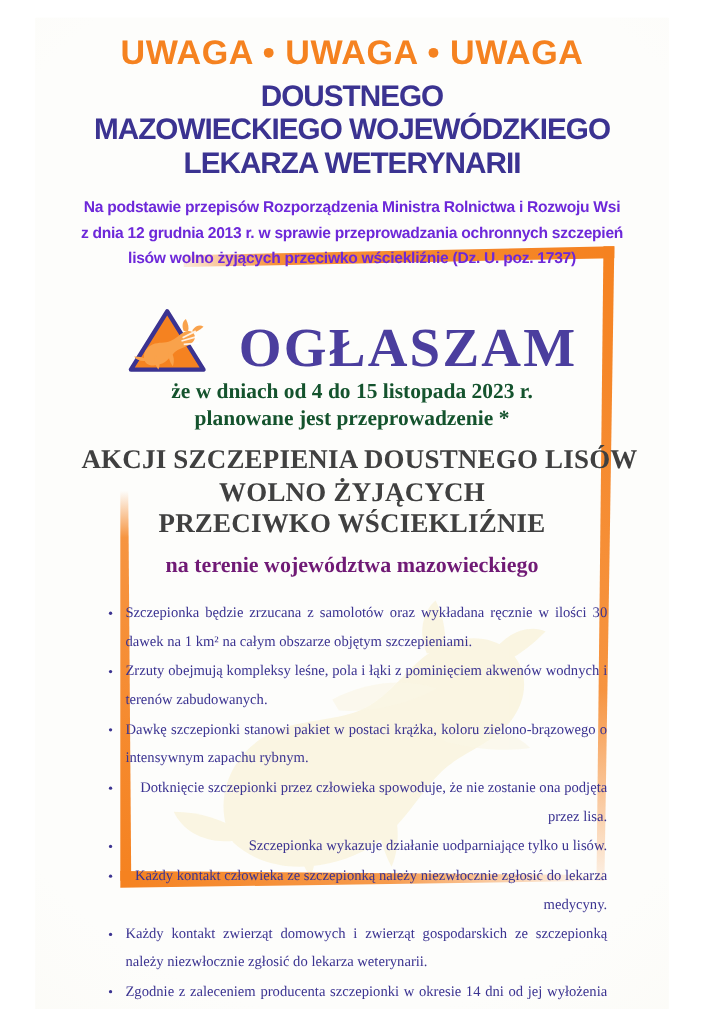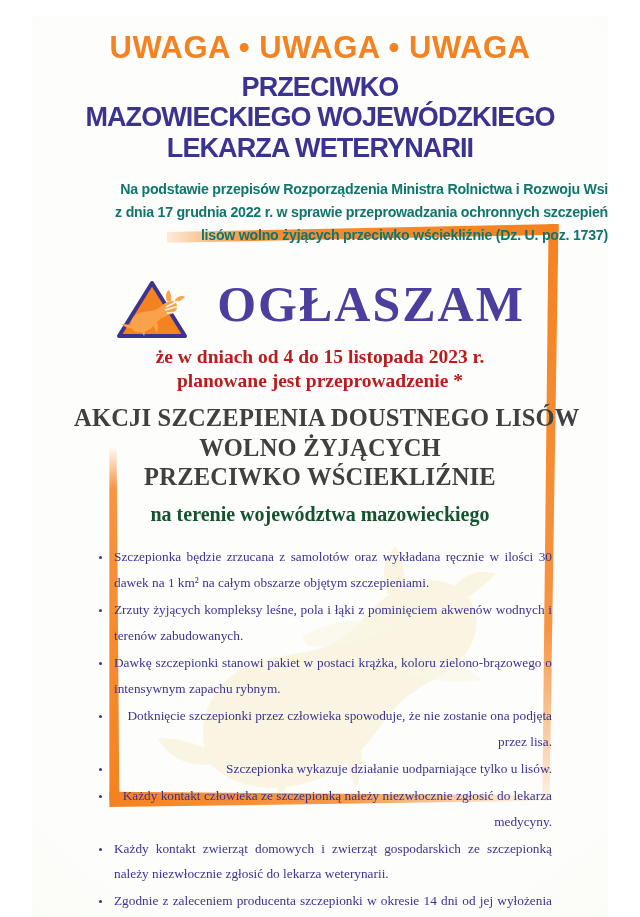--- a/index.html
+++ b/index.html
@@ -88,39 +88,39 @@
     font-size: 27px;
     letter-spacing: -0.9px;
     white-space: nowrap;
   }
 
   
   .legal {
     font-family: "Liberation Sans", "DejaVu Sans", sans-serif;
     font-weight: bold;
     font-size: 14.2px;
-    color: #0f766e;
+    color: #6d28d9;
     line-height: 1.62;
-    text-align: right;
+    text-align: center;
     margin-top: 14px;
     letter-spacing: -0.25px;
   }
   .legal div { white-space: nowrap; }
 
   
   .framed {
     position: relative;
     margin-top: 14px;
     padding: 6px 42px 10px 42px;
   }
 
   
   .oglaszam-row {
     display: flex;
-    align-items: flex-start;
+    align-items: flex-end;
     justify-content: center;
     gap: 28px;
     margin-top: 12px;
   }
 
   .fox-sign {
     flex: 0 0 auto;
     width: 74px;
     height: 62px;
   }
@@ -134,21 +134,21 @@
     line-height: 1;
     white-space: nowrap;
   }
 
   
   .dates {
     text-align: center;
     font-family: "Liberation Serif", "DejaVu Serif", serif;
     font-weight: bold;
     font-size: 19.5px;
-    color: #b91c1c;
+    color: #14532d;
     line-height: 1.24;
     margin-top: 4px;
   }
   .dates div { white-space: nowrap; }
 
   
   .campaign {
     text-align: center;
     font-family: "Liberation Serif", "DejaVu Serif", serif;
     font-weight: bold;
@@ -159,21 +159,21 @@
     letter-spacing: 0.2px;
   }
   .campaign div { white-space: nowrap; }
 
   
   .region {
     text-align: center;
     font-family: "Liberation Serif", "DejaVu Serif", serif;
     font-weight: bold;
     font-size: 20px;
-    color: #14532d;
+    color: #701a75;
     margin-top: 12px;
     white-space: nowrap;
   }
 
   
   .bullets {
     list-style: none;
     margin: 18px 0 0 0;
     padding: 0 14px 0 22px;
   }
@@ -269,29 +269,29 @@
     <polygon points="86,478 94,478 97,872 86,872" fill="url(#fadeLeft)"></polygon>
 
     <polygon points="86,862 575,866 575,872 86,879" fill="url(#fadeBottom)"></polygon>
   </svg>
 
   <div class="content">
 
     <div class="headline-block">
       <div class="uwaga-line">UWAGA • UWAGA • UWAGA</div>
       <div class="komunikat">
-        <span class="wide">PRZECIWKO</span>
+        <span class="wide">DOUSTNEGO</span>
         <span class="wide">MAZOWIECKIEGO WOJEWÓDZKIEGO</span>
         <span class="wide">LEKARZA WETERYNARII</span>
       </div>
     </div>
 
     <div class="legal">
       <div>Na podstawie przepisów Rozporządzenia Ministra Rolnictwa i Rozwoju Wsi</div>
-      <div>z dnia 17 grudnia 2022 r. w sprawie przeprowadzania ochronnych szczepień</div>
+      <div>z dnia 12 grudnia 2013 r. w sprawie przeprowadzania ochronnych szczepień</div>
       <div>lisów wolno żyjących przeciwko wściekliźnie (Dz. U. poz. 1737)</div>
     </div>
 
     <div class="framed">
 
       <div class="oglaszam-row">
         <svg class="fox-sign" viewBox="0 0 74 62">
           <polygon points="37,4 70,57 4,57" fill="#F58220" stroke="#3B3391" stroke-width="4" stroke-linejoin="round"></polygon>
           <g fill="#F9A24B">
             <path d="M17 50 C14 44 17 37 24 34 C29 32 35 33 40 31 C45 29 48 25 52 23
@@ -316,21 +316,21 @@
       <div class="campaign">
         <div>AKCJI SZCZEPIENIA DOUSTNEGO LISÓW</div>
         <div>WOLNO ŻYJĄCYCH</div>
         <div>PRZECIWKO WŚCIEKLIŹNIE</div>
       </div>
 
       <div class="region">na terenie województwa mazowieckiego</div>
 
       <ul class="bullets">
         <li>Szczepionka będzie zrzucana z samolotów oraz wykładana ręcznie w ilości 30 dawek na 1 km² na całym obszarze objętym szczepieniami.</li>
-        <li>Zrzuty żyjących kompleksy leśne, pola i łąki z pominięciem akwenów wodnych i terenów zabudowanych.</li>
+        <li>Zrzuty obejmują kompleksy leśne, pola i łąki z pominięciem akwenów wodnych i terenów zabudowanych.</li>
         <li>Dawkę szczepionki stanowi pakiet w postaci krążka, koloru zielono-brązowego o intensywnym zapachu rybnym.</li>
         <li class="nojust">Dotknięcie szczepionki przez człowieka spowoduje, że nie zostanie ona podjęta przez lisa.</li>
         <li class="nojust">Szczepionka wykazuje działanie uodparniające tylko u lisów.</li>
         <li class="nojust">Każdy kontakt człowieka ze szczepionką należy niezwłocznie zgłosić do lekarza medycyny.</li>
         <li>Każdy kontakt zwierząt domowych i zwierząt gospodarskich ze szczepionką należy niezwłocznie zgłosić do lekarza weterynarii.</li>
         <li>Zgodnie z zaleceniem producenta szczepionki w okresie 14 dni od jej wyłożenia należy ograniczyć zbiorowe polowania.</li>
 
       </ul>
 
     </div>

